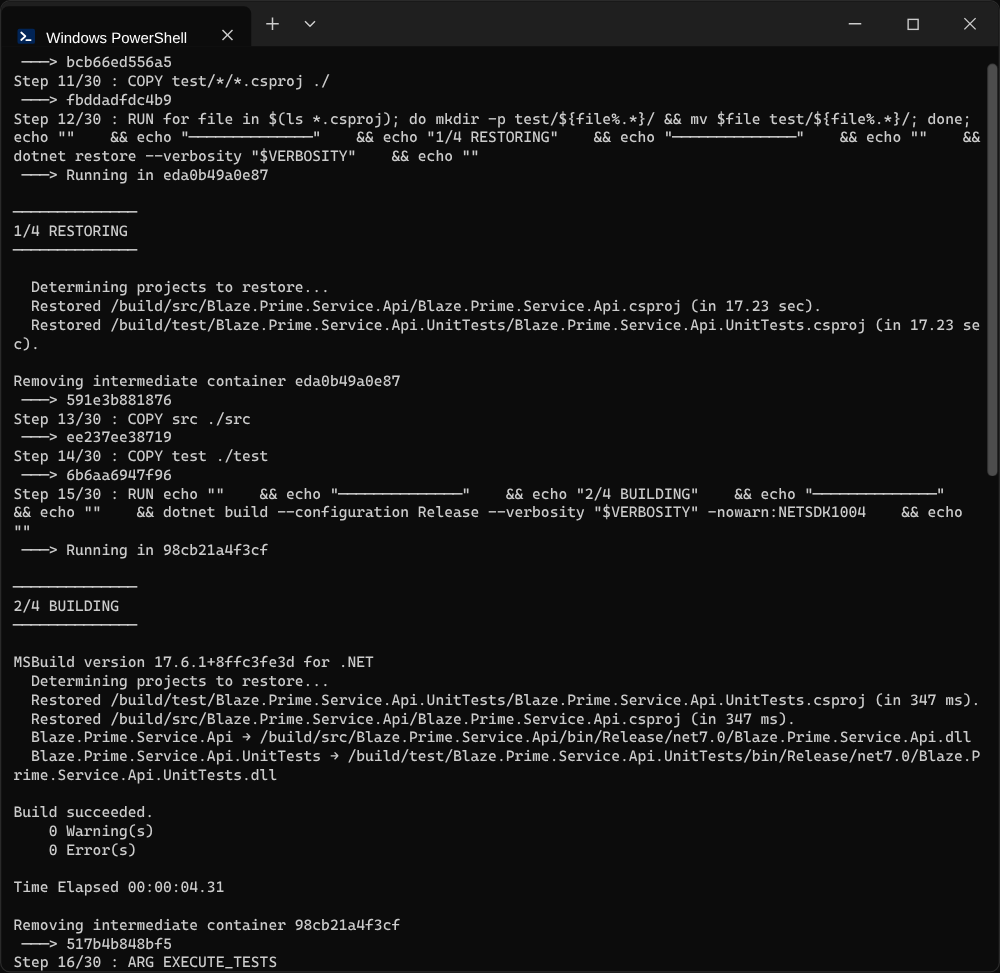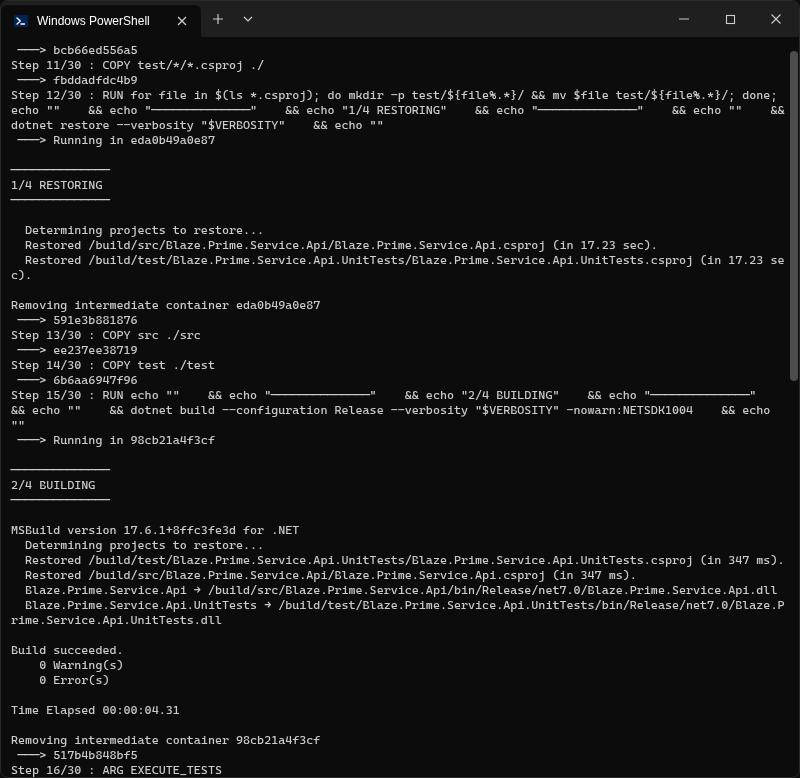--- a/index.html
+++ b/index.html
@@ -19,21 +19,21 @@
     .titlebar {
       height: 36px;
       background: #1f1f1f;
       display: flex;
       align-items: stretch;
       user-select: none;
     }
     .tab {
       background: #0c0c0c;
       display: flex;
-      align-items: center;
+      align-items: flex-end;
       gap: 8px;
       padding: 0 10px 0 12px;
       min-width: 200px;
       border-top-right-radius: 6px;
       border-top-left-radius: 6px;
       margin-top: 4px;
     }
     .tab-icon {
       width: 16px; height: 16px;
       display: inline-flex; align-items: center; justify-content: center;

